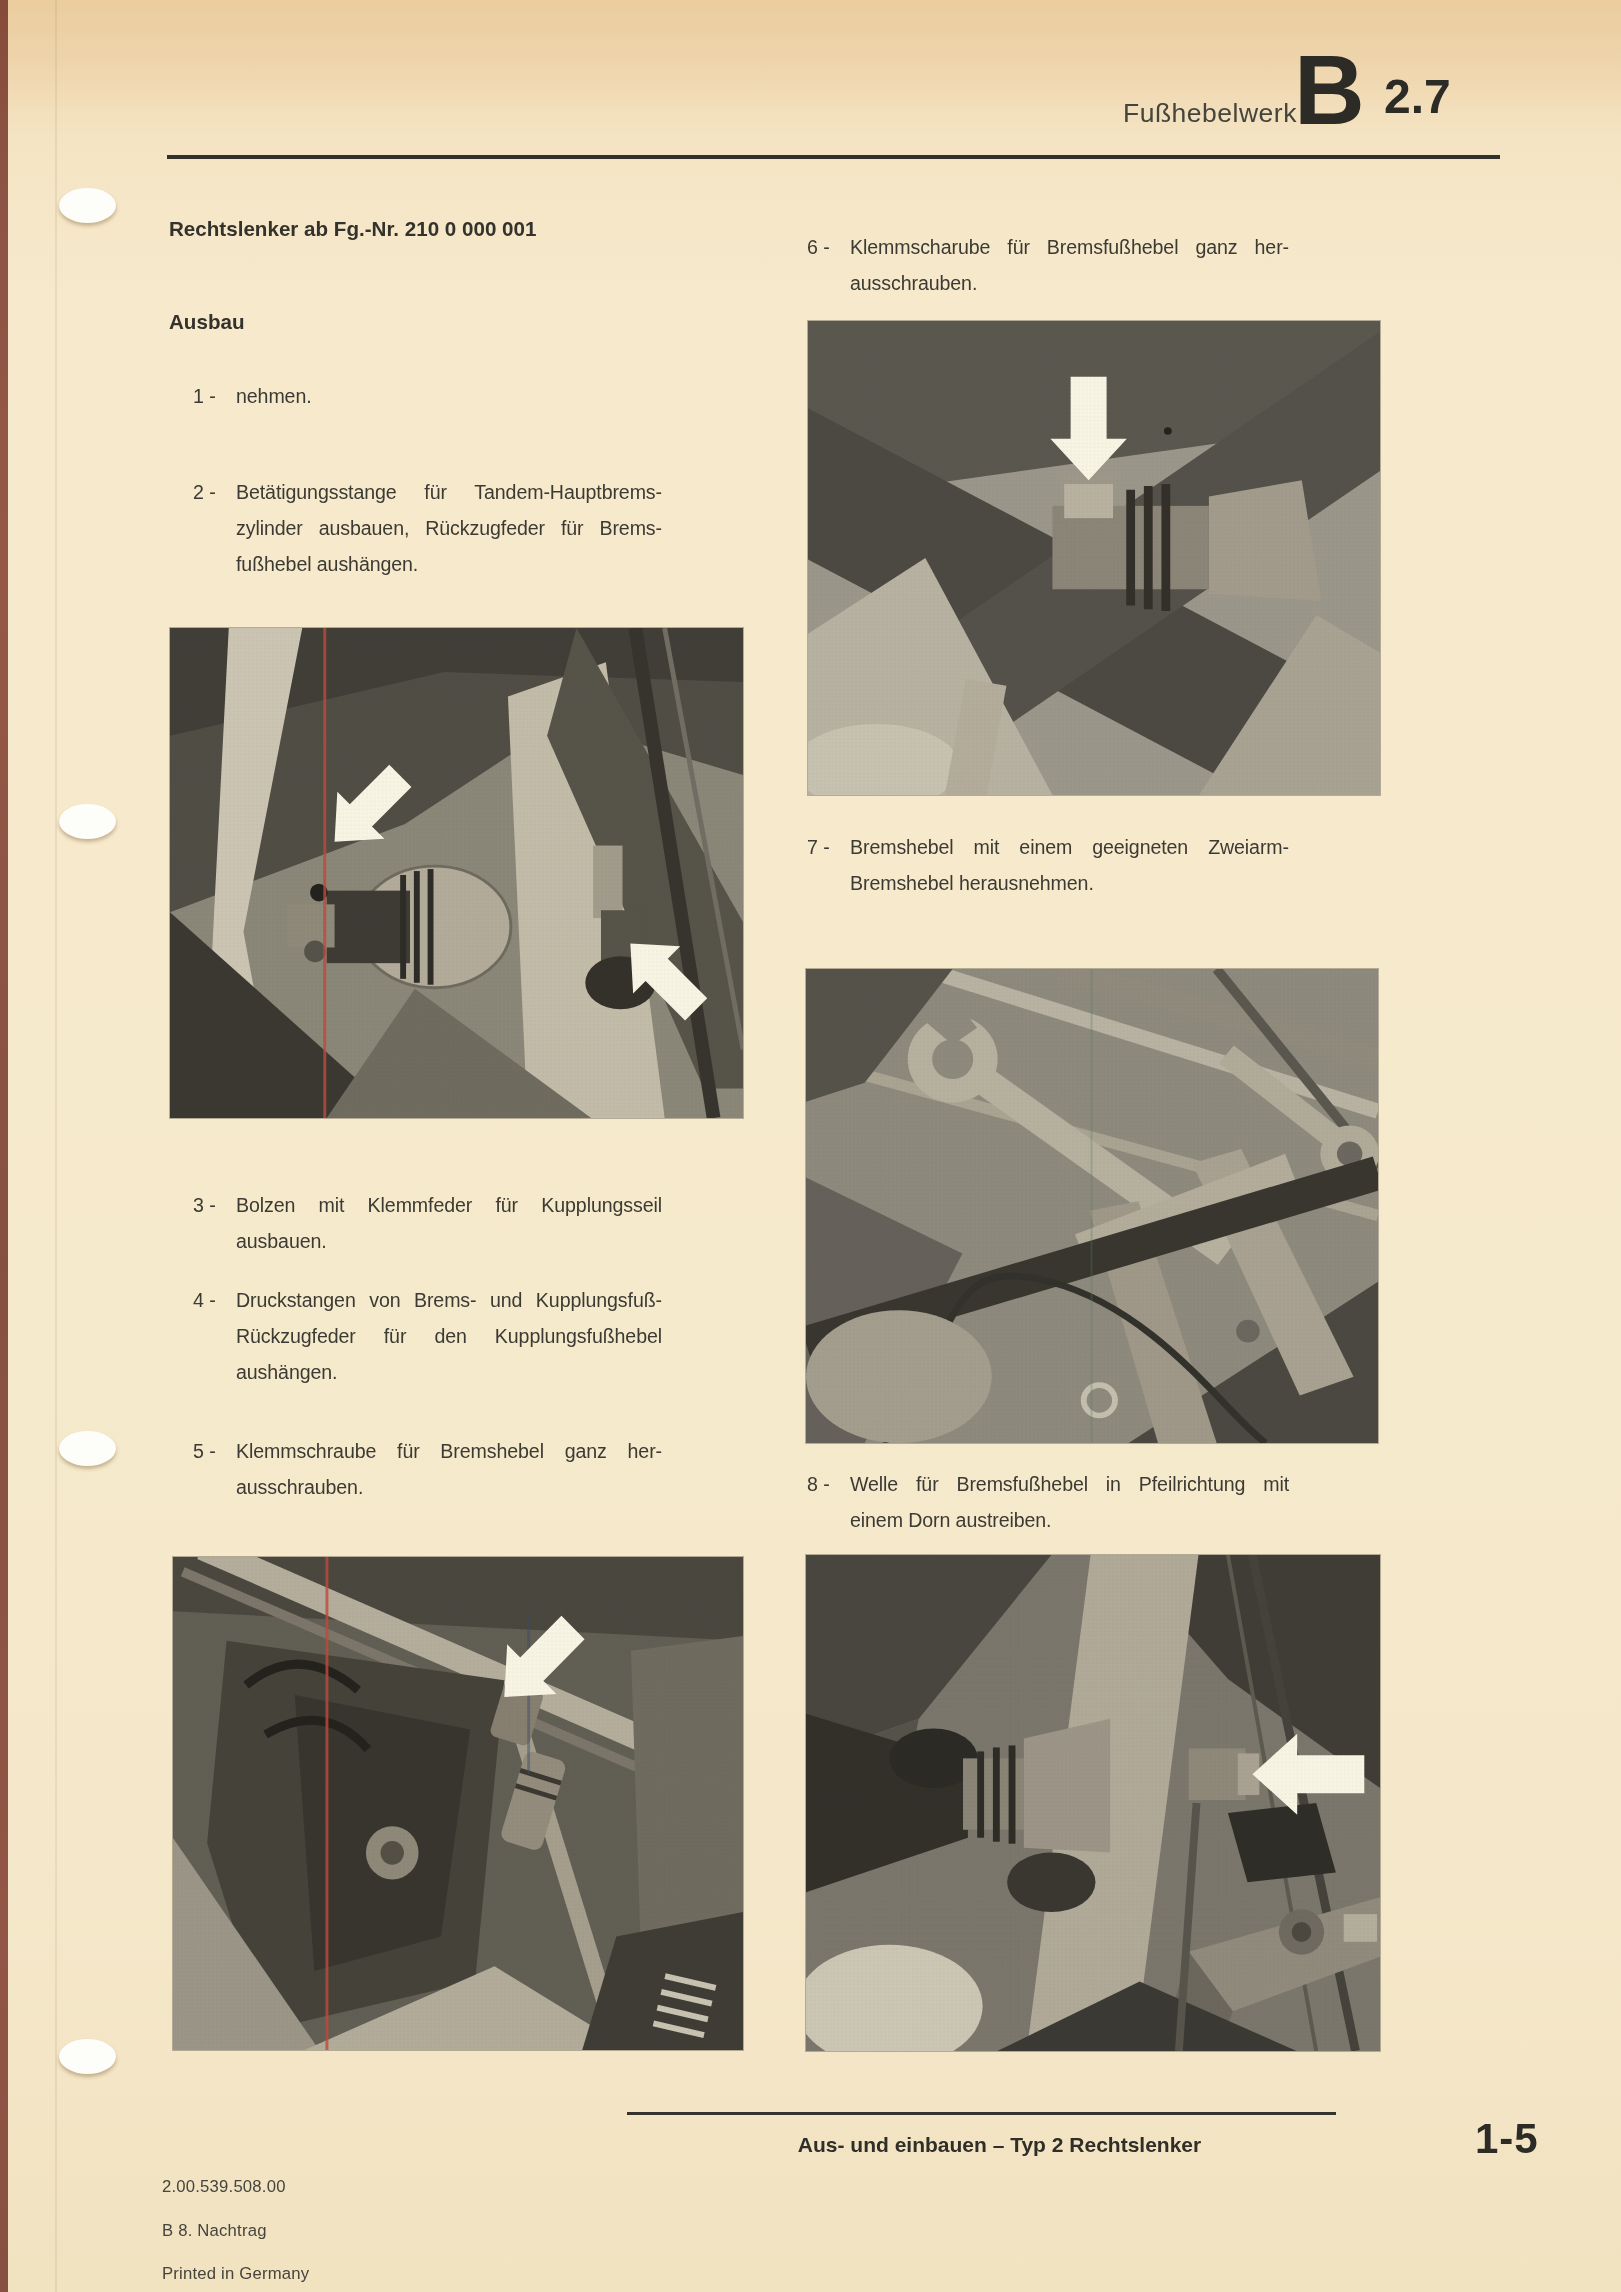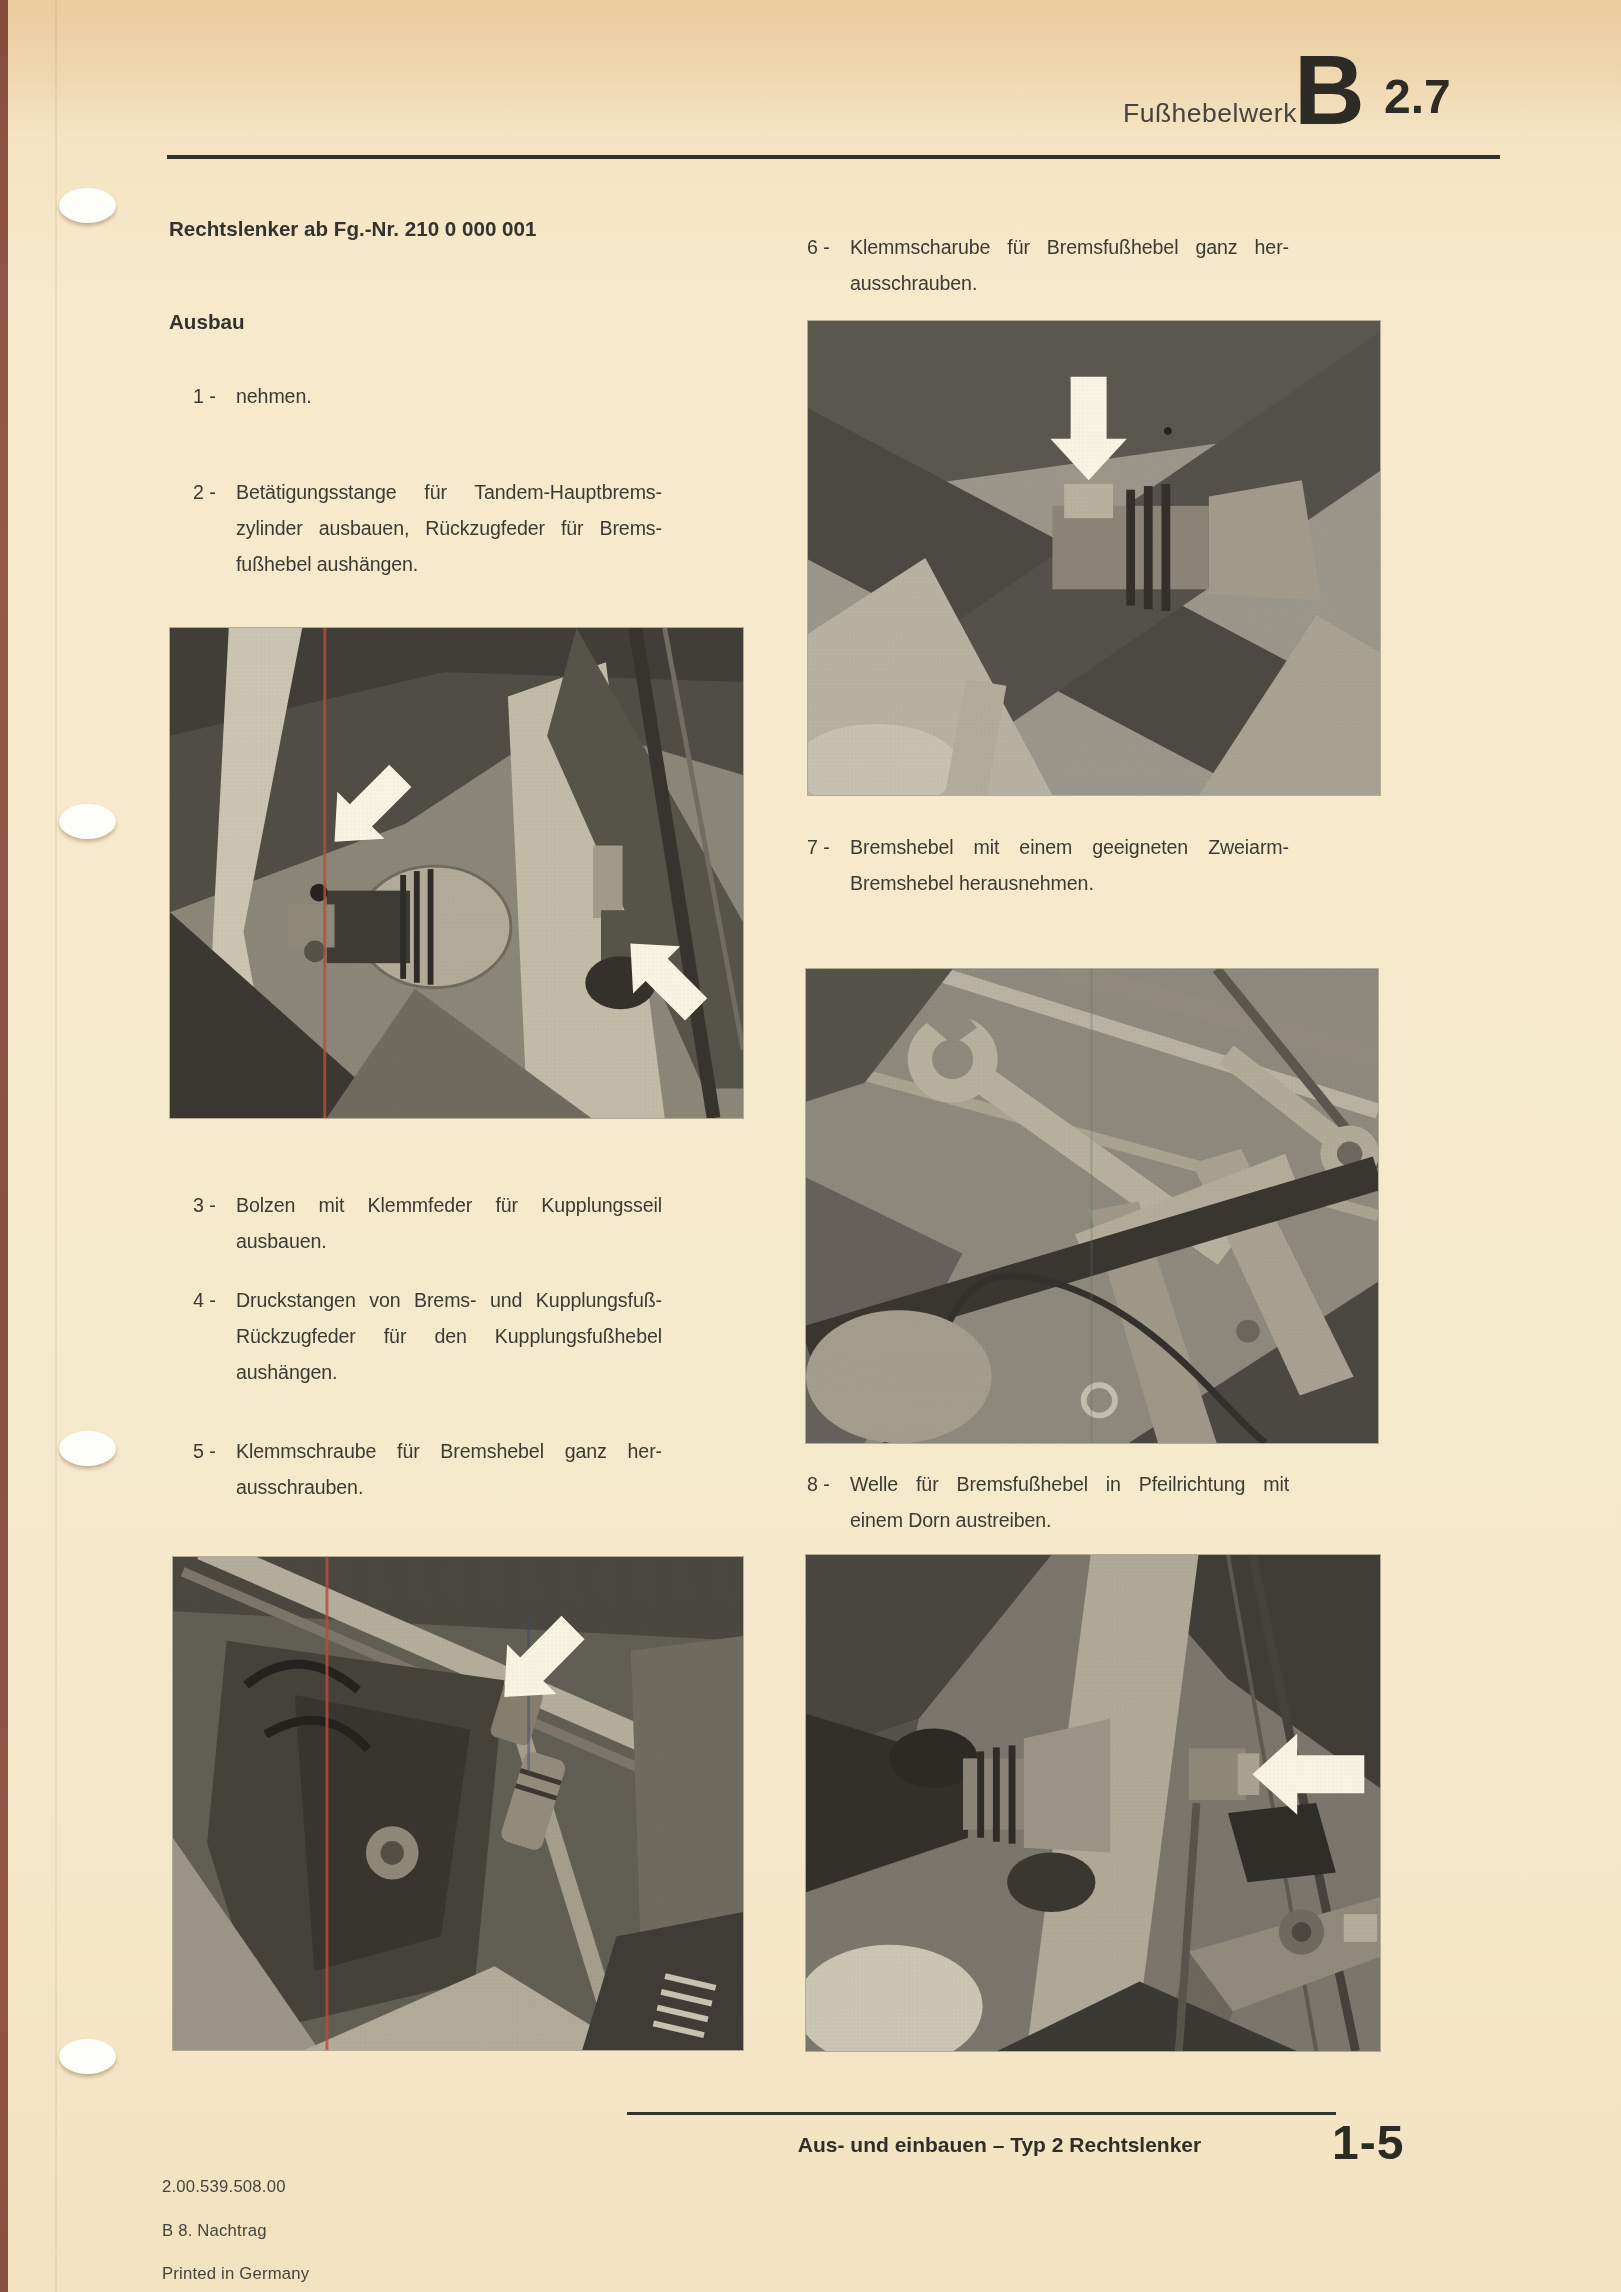--- a/index.html
+++ b/index.html
@@ -22,21 +22,21 @@
   .step{position:absolute;display:flex;font-size:19.6px;line-height:36px;letter-spacing:-0.1px;color:#3b3a33;}
   .step .lbl{width:43px;flex:none;}
   .step .txt{flex:1;}
   .step .txt .ln{display:block;text-align:justify;text-align-last:justify;}
   .step .txt .ln:last-child{text-align-last:left;}
   .photo{position:absolute;box-shadow:0 0 0 1px rgba(60,55,45,.35);}
   .photo svg{display:block;width:100%;height:100%;}
   .imprint{position:absolute;left:162px;top:2177px;display:flex;gap:23.5px;font-size:16.7px;color:#45443d;letter-spacing:0.2px;flex-direction:column;}
   .f-rule{position:absolute;left:627px;top:2112px;width:709px;height:2.9px;background:#34332d;}
   .f-title{position:absolute;left:667px;top:2133px;width:665px;text-align:center;font-weight:bold;font-size:21px;color:#2f2e29;}
-  .f-page{position:absolute;left:1332px;top:2115px;font-size:48px;font-weight:bold;color:#2c2b26;letter-spacing:1px;}
+  .f-page{position:absolute;left:1475px;top:2115px;font-size:42px;font-weight:bold;color:#2c2b26;letter-spacing:1px;}
 </style>
 </head>
 <body>
 
 <div class="page">
 
   <div class="edge-stripe"></div>
   <div class="crease"></div>
 
   <div class="hole" style="top:188px"></div>

